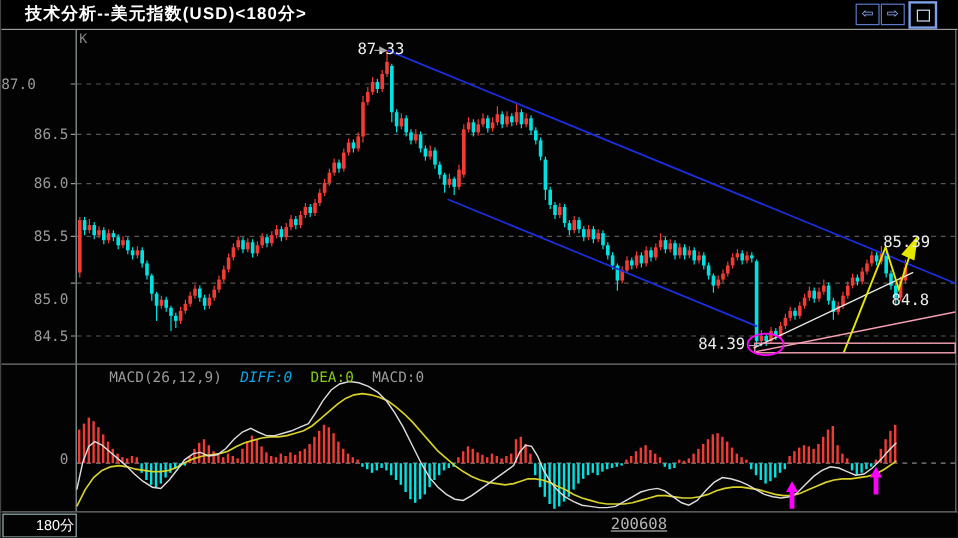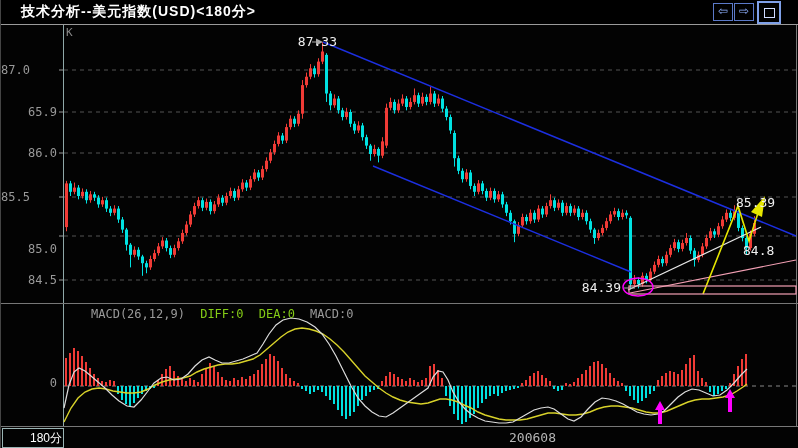--- a/index.html
+++ b/index.html
@@ -11,26 +11,26 @@
   .navbtn{position:absolute;top:3px;width:18px;height:16px;background:#000;border:1px solid #5b79c8;
           color:#8fb0ff;font-size:12px;line-height:15px;text-align:center;cursor:pointer;}
   .sqbtn{position:absolute;top:1px;width:20px;height:19px;background:#000;border:2px solid #7fa0e8;
          display:flex;align-items:center;justify-content:center;cursor:pointer;}
   .sqbtn .inner{width:9px;height:8px;border:1px solid #d0dcff;}
   svg.chart{position:absolute;left:0;top:0;}
   .lbl{position:absolute;color:#999;font-family:"DejaVu Sans Mono",monospace;font-size:12px;}
   .ann{position:absolute;color:#eee;font-family:"DejaVu Sans Mono",monospace;font-size:13px;}
   .macdhdr{position:absolute;left:66px;top:307px;font-family:"DejaVu Sans Mono",monospace;font-size:12px;}
   .macdhdr span{margin-right:8px;}
-  .h-ind{color:#9a9a9a;margin-left:24px;} .h-diff{color:#84cc16;} .h-dea{color:#84cc16;text-align:right;} .h-macd{color:#9a9a9a;text-align:center;}
+  .h-ind{color:#9a9a9a;margin-left:24px;} .h-diff{color:#0ea5e9;font-style:italic;} .h-dea{color:#84cc16;text-align:right;} .h-macd{color:#9a9a9a;text-align:center;}
   .statusbox{position:absolute;left:1px;top:428px;width:59px;height:18px;border:1px solid #9ab4b4;
              color:#fff;font-size:12px;text-align:right;padding-right:1px;line-height:18px;
              font-family:"Liberation Sans",sans-serif;}
   .datelbl{position:absolute;left:508px;top:430px;color:#b5b5b5;
-           font-family:"DejaVu Sans Mono",monospace;font-size:13px;}
+           font-family:"DejaVu Sans Mono",monospace;font-size:13px;text-decoration:underline;}
   .klbl{position:absolute;left:65px;top:26px;color:#888;font-size:11px;font-family:"DejaVu Sans Mono",monospace;}
   .zerolbl{position:absolute;left:40px;top:376px;width:16px;text-align:right;color:#999;
            font-size:12px;font-family:"DejaVu Sans Mono",monospace;}
 </style>
 </head>
 <body>
 
 <div class="app">
 
   <div class="titlebar">
@@ -590,23 +590,23 @@
       <rect x="744" y="354" width="2" height="32" fill="#f03b36"></rect>
       <polyline points="63,422 70,408 77,398 84,392 91,389 98,388 105,389 112,391 119,392 126,393 133,393 140,392 147,389 154,385 161,382 168,380 175,379 182,378 189,376 196,372 203,369 210,367 217,365 224,364 231,364 238,363 245,361 252,359 259,355 266,349 273,343 280,337 287,332 294,329 301,328 308,329 315,331 322,334 329,339 336,345 343,352 350,360 357,368 364,376 371,382 378,388 385,393 392,397 399,400 406,402 413,403 420,404 427,403 433,401 439,399 445,399 451,400 457,402 463,405 470,408 477,412 484,415 491,417 498,419 505,420 512,420 519,420 526,419 533,417 540,415 547,413 554,413 561,414 568,415 575,415 582,414 589,412 596,409 603,407 610,406 617,406 624,407 631,408 638,410 645,412 652,413 659,413 666,411 673,408 680,405 687,402 694,400 701,399 708,399 715,398 722,397 729,395 736,391 742,387 746,384" fill="none" stroke="#d8d22a" stroke-width="1.4"></polyline>
       <polyline points="63,408 68,385 73,372 78,368 84,371 90,376 97,382 104,388 111,395 118,401 126,406 133,407 140,400 147,391 153,383 160,378 166,377 173,380 180,379 187,374 194,366 201,360 208,357 214,360 221,363 228,363 235,361 242,359 249,356 256,353 262,344 268,334 275,325 282,320 290,318 298,319 306,322 314,327 321,334 328,344 335,356 342,370 350,386 357,398 364,406 371,412 378,416 385,417 392,413 399,408 406,403 413,398 420,393 427,388 432,377 437,371 442,372 447,380 452,392 458,402 464,409 470,414 477,418 484,421 491,422 498,423 505,423 512,422 519,418 526,414 533,410 540,408 547,407 553,409 560,414 567,419 573,421 580,417 587,409 594,402 601,398 608,399 615,401 622,404 629,408 636,412 643,414 650,415 657,414 663,411 670,404 677,397 684,392 691,389 698,390 705,393 712,396 719,395 726,390 733,383 740,375 746,369" fill="none" stroke="#dcdcdc" stroke-width="1.2"></polyline>
       <polygon points="659,401 664,410 661,410 661,424 657,424 657,410 654,410" fill="#ff00ff"></polygon>
       <polygon points="729,389 734,398 731,398 731,412 727,412 727,398 724,398" fill="#ff00ff"></polygon>
     </svg>
 
   <span class="klbl">K</span>
 
   <div class="lbl" style="left:0;top:63px;width:56px;text-align:left;">87.0</div>
-  <div class="lbl" style="left:0;top:105px;width:56px;text-align:right;">65.9</div>
+  <div class="lbl" style="left:0;top:105px;width:56px;text-align:right;">86.5</div>
   <div class="lbl" style="left:0;top:146px;width:56px;text-align:right;">86.0</div>
-  <div class="lbl" style="left:0;top:190px;width:56px;">85.5</div>
+  <div class="lbl" style="left:0;top:190px;width:56px;text-align:right;">85.5</div>
   <div class="lbl" style="left:0;top:242px;width:56px;text-align:right;">85.0</div>
   <div class="lbl" style="left:0;top:273px;width:56px;text-align:right;">84.5</div>
 
   <div class="ann" style="left:266px;top:34px;width:42px;text-align:right;margin-left:28px;">87.33</div>
   <div class="ann" style="left:735px;top:195px;">85.39</div>
   <div class="ann" style="left:742px;top:243px;">84.8</div>
   <div class="ann" style="left:574px;top:280px;width:46px;text-align:right;">84.39</div>
 
   <div class="macdhdr">
     <span class="h-ind">MACD(26,12,9)</span>

